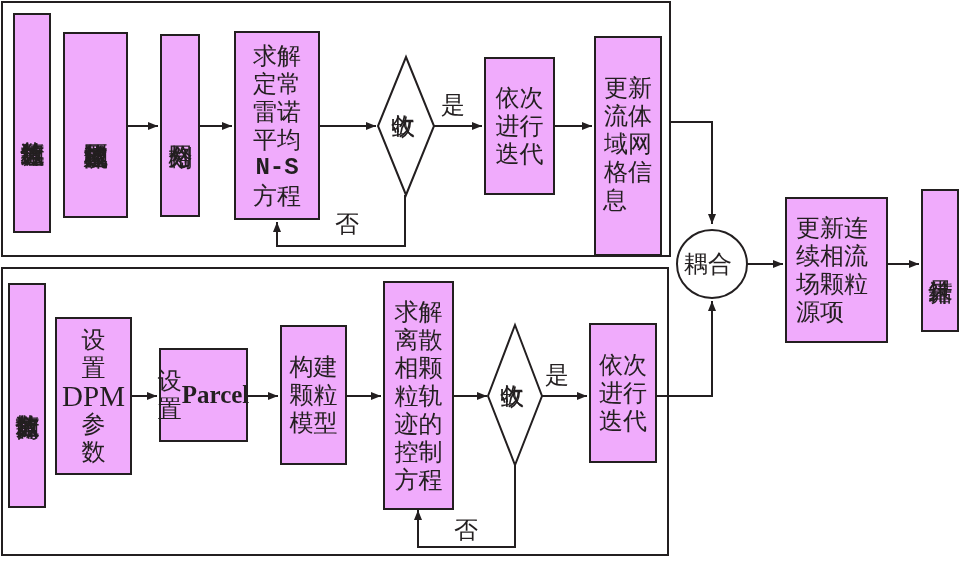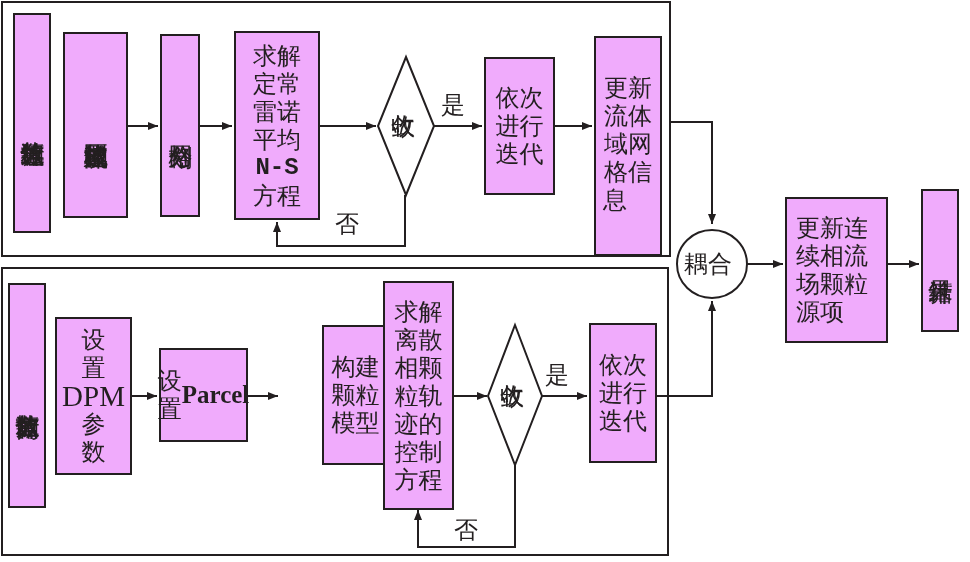--- a/index.html
+++ b/index.html
@@ -117,21 +117,21 @@
   <div class="htext" style="font-family:'Liberation Serif',serif;font-size:29px;">DPM</div>
   <div class="htext">参</div>
   <div class="htext">数</div>
 </div>
 
 <div class="box" style="left:159px;top:348px;width:89px;height:94px;">
   <div class="htext">设置</div>
   <div class="htext" style="font-family:'Liberation Serif',serif;font-size:25px;font-weight:bold;">Parcel</div>
 </div>
 
-<div class="box" style="left:280px;top:325px;width:67px;height:140px;flex-direction:column;margin-left:42px;">
+<div class="box" style="left:280px;top:325px;width:67px;height:140px;flex-direction:column;">
   <div class="htext">构建</div>
   <div class="htext">颗粒</div>
   <div class="htext">模型</div>
 </div>
 
 <div class="box" style="left:383px;top:281px;width:71px;height:229px;flex-direction:column;">
   <div class="htext">求解</div>
   <div class="htext">离散</div>
   <div class="htext">相颗</div>
   <div class="htext">粒轨</div>

